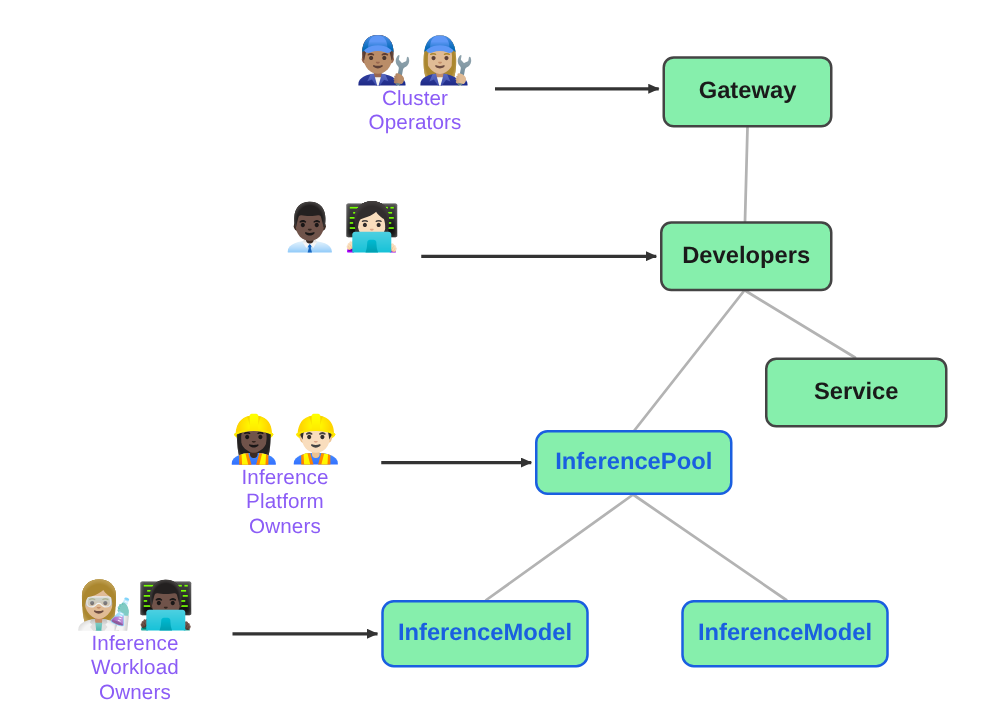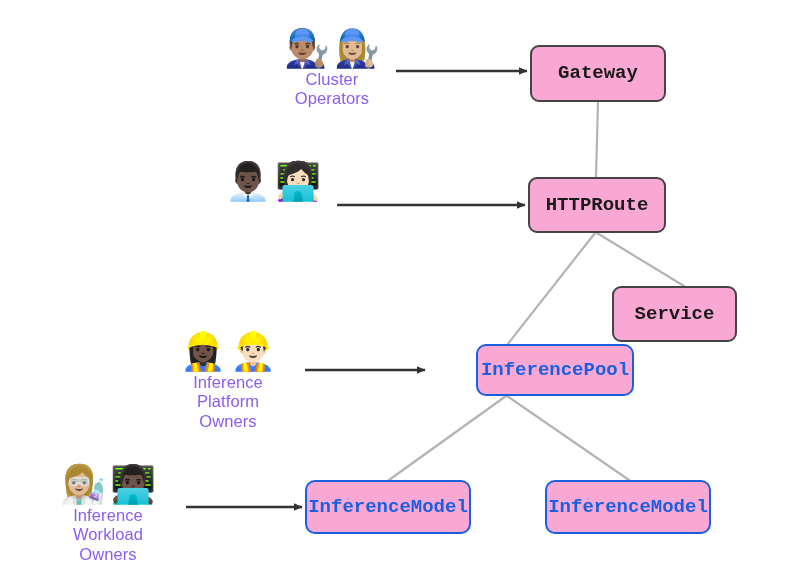--- a/index.html
+++ b/index.html
@@ -26,45 +26,44 @@
     pointer-events: none;
   }
 
   
   .node {
     position: absolute;
     box-sizing: border-box;
     display: flex;
     align-items: center;
     justify-content: center;
-    background: #f9a8d4;
+    background: #86efac;
     border-radius: 9px;
     text-align: center;
     line-height: 1.1;
     z-index: 3;
-    font-family: Liberation Mono, monospace;
   }
   .node.core {
     border: 2px solid #444444;
     color: #1a1a1a;
     font-weight: bold;
     font-size: 19px;
   }
   .node.gie {
     border: 2.5px solid #1a5fe0;
     color: #1a5fe0;
     font-weight: bold;
     font-size: 19px;
     border-radius: 10px;
   }
 
   #node-gateway        { left: 530px; top: 45px;  width: 136px; height: 57px; }
   #node-httproute      { left: 528px; top: 177px; width: 138px; height: 56px; }
-  #node-service        { left: 612px; top: 286px; width: 125px; height: 56px; justify-content: center; }
-  #node-inferencepool  { left: 428px; top: 344px; width: 158px; height: 52px; margin-left: 48px; }
+  #node-service        { left: 612px; top: 286px; width: 146px; height: 56px; justify-content: center; }
+  #node-inferencepool  { left: 428px; top: 344px; width: 158px; height: 52px; }
   #node-inferencemodel-1 { left: 305px; top: 480px; width: 166px; height: 54px; }
   #node-inferencemodel-2 { left: 545px; top: 480px; width: 166px; height: 54px; }
 
   
   .persona {
     position: absolute;
     z-index: 3;
     display: flex;
     flex-direction: column;
     align-items: center;
@@ -118,21 +117,21 @@
       <line x1="305" y1="370" x2="425" y2="370" marker-end="url(#arrowhead)"></line>
       <line x1="186" y1="507" x2="302" y2="507" marker-end="url(#arrowhead)"></line>
     </g>
   </svg>
 
   <div class="node core" id="node-gateway">
     <span>Gateway</span>
   </div>
 
   <div class="node core" id="node-httproute">
-    <span>HTTPRoute</span>
+    <span>Developers</span>
   </div>
 
   <div class="node core" id="node-service">
     <span>Service</span>
   </div>
 
   <div class="node gie" id="node-inferencepool">
     <span>InferencePool</span>
   </div>
 

